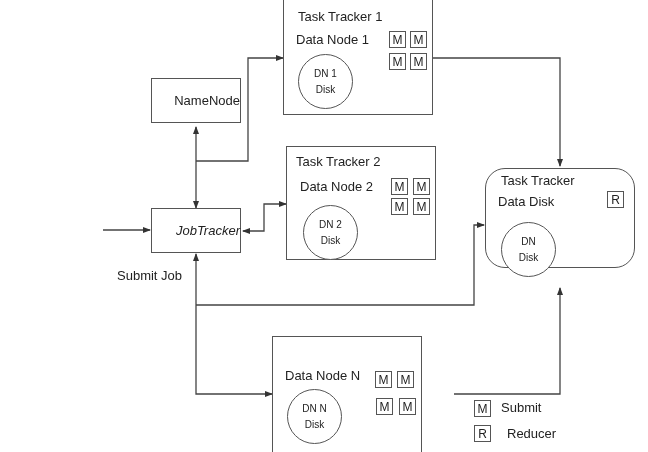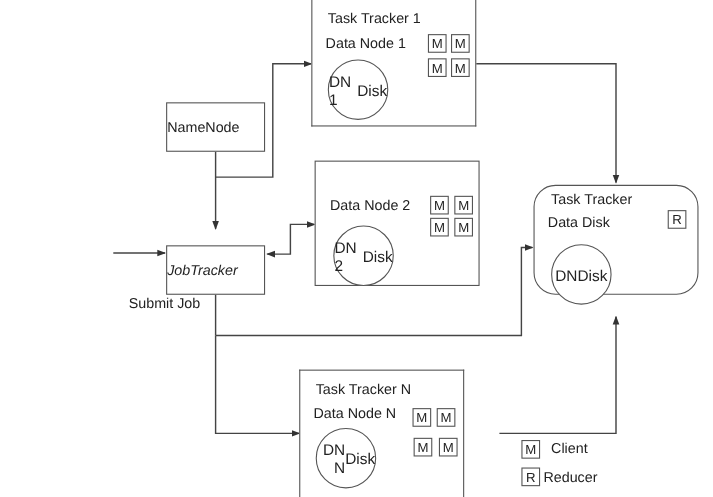--- a/index.html
+++ b/index.html
@@ -1,25 +1,25 @@
 <!DOCTYPE html>
 <html><head>
 <meta charset="utf-8">
 <style>
   html, body { margin: 0; padding: 0; background: #ffffff; }
   #canvas { position: relative; width: 648px; height: 452px; background: #fff; overflow: hidden;
             font-family: "Liberation Sans", sans-serif; color: #222; }
   svg.wires { position: absolute; left: 0; top: 0; }
   .box { position: absolute; border: 1.3px solid #555; background: #fff; box-sizing: border-box; }
-  .center-label { display: flex; align-items: center; justify-content: flex-start; font-size: 13px; margin-top: 15px; }
+  .center-label { display: flex; align-items: center; justify-content: flex-end; font-size: 13px; }
   .tt-title { position: absolute; font-size: 13px; white-space: nowrap; }
   .dn-label { position: absolute; font-size: 13px; white-space: nowrap; }
   .disk { position: absolute; width: 55px; height: 55px; border: 1.3px solid #555; border-radius: 50%;
-          box-sizing: border-box; display: flex; flex-direction: row; align-items: center;
-          justify-content: center; font-size: 14px; line-height: 16px; background: #fff; }
+          box-sizing: border-box; display: flex; flex-direction: column; align-items: center;
+          justify-content: center; font-size: 10px; line-height: 16px; background: #fff; }
   .task { position: absolute; width: 17px; height: 17px; border: 1.3px solid #555; box-sizing: border-box;
           display: flex; align-items: center; justify-content: center; font-size: 12px; background: #fff; }
   .free-text { position: absolute; font-size: 13px; white-space: nowrap; }
 </style>
 </head>
 <body>
 
 <div id="canvas">
 
   <svg class="wires" width="648" height="452">
@@ -68,20 +68,21 @@
       <span>DN 1</span>
       <span>Disk</span>
     </div>
     <div class="task" style="left:105px; top:31px;">M</div>
     <div class="task" style="left:126px; top:31px;">M</div>
     <div class="task" style="left:105px; top:53px;">M</div>
     <div class="task" style="left:126px; top:53px;">M</div>
   </div>
 
   <div class="box" style="left:286px; top:146px; width:150px; height:114px;">
+    <div class="tt-title" style="left:9px; top:7px;">Task Tracker 2</div>
     <div class="dn-label" style="left:13px; top:32px;">Data Node 2</div>
     <div class="disk" style="left:16px; top:58px;">
       <span>DN 2</span>
       <span>Disk</span>
     </div>
     <div class="task" style="left:104px; top:31px;">M</div>
     <div class="task" style="left:126px; top:31px;">M</div>
     <div class="task" style="left:104px; top:51px;">M</div>
     <div class="task" style="left:126px; top:51px;">M</div>
   </div>
@@ -90,32 +91,31 @@
     <div class="tt-title" style="left:15px; top:4px;">Task Tracker</div>
     <div class="dn-label" style="left:12px; top:25px;">Data Disk</div>
     <div class="disk" style="left:15px; top:53px;">
       <span>DN</span>
       <span>Disk</span>
     </div>
     <div class="task" style="left:121px; top:22px;">R</div>
   </div>
 
   <div class="box" style="left:272px; top:336px; width:150px; height:118px; border-bottom:none;">
-    <div class="tt-title" style="left:14px; top:9px;">Task Tracker N</div>
     <div class="dn-label" style="left:12px; top:31px;">Data Node N</div>
     <div class="disk" style="left:14px; top:52px;text-align:right;">
       <span>DN N</span>
       <span>Disk</span>
     </div>
     <div class="task" style="left:102px; top:34px;">M</div>
     <div class="task" style="left:124px; top:34px;">M</div>
     <div class="task" style="left:103px; top:61px;">M</div>
     <div class="task" style="left:126px; top:61px;">M</div>
   </div>
 
   <div>
     <div class="task" style="left:474px; top:400px;">M</div>
-    <div class="free-text" style="left:501px; top:400px;">Client</div>
+    <div class="free-text" style="left:501px; top:400px;">Submit</div>
     <div class="task" style="left:474px; top:425px;">R</div>
-    <div class="free-text" style="left:494px; top:426px;">Reducer</div>
+    <div class="free-text" style="left:507px; top:426px;">Reducer</div>
   </div>
 
 </div>
 
 </body></html>

